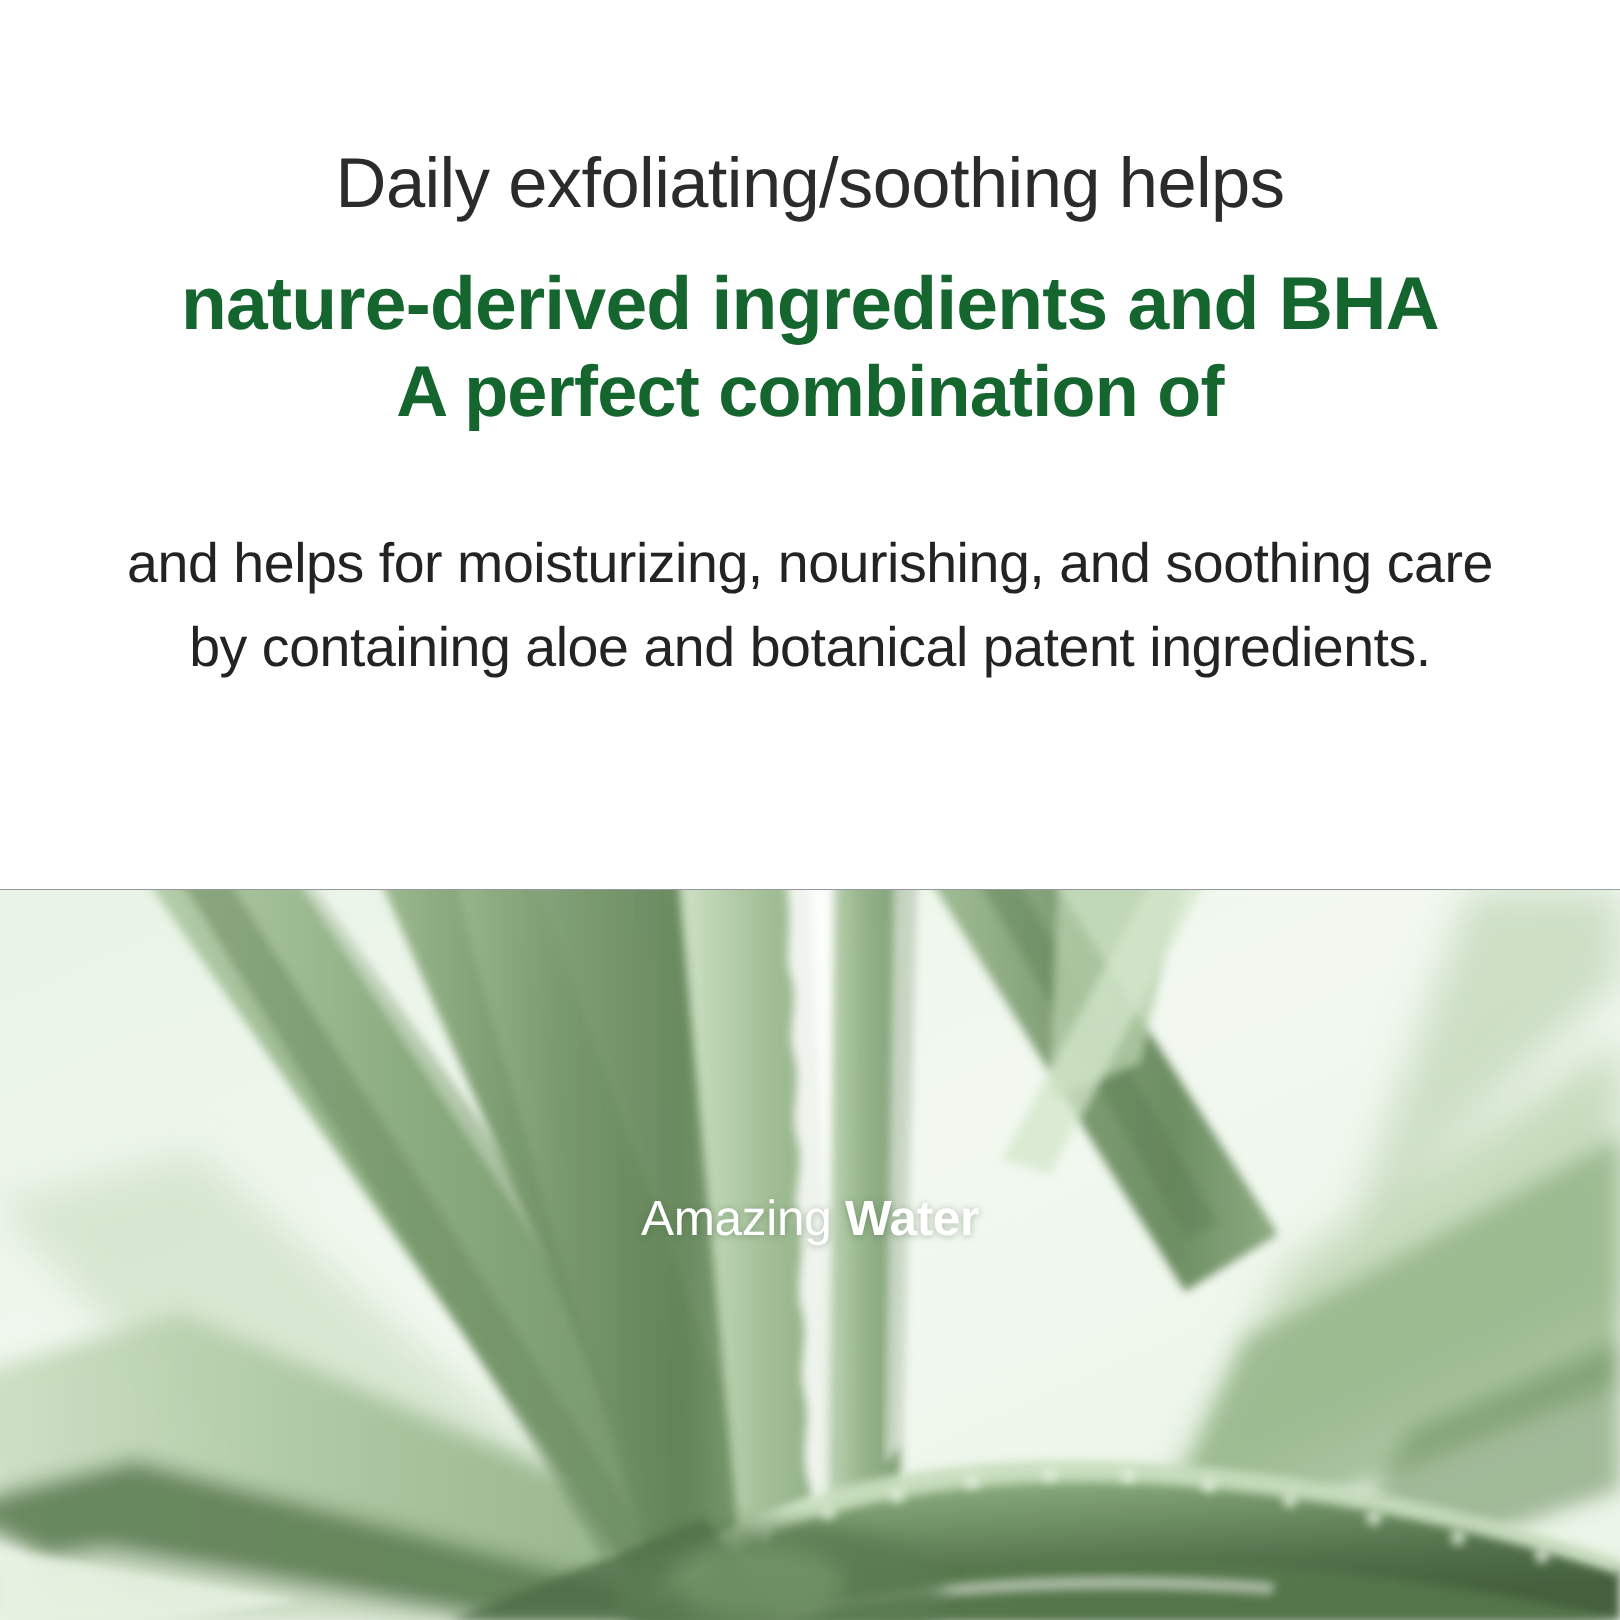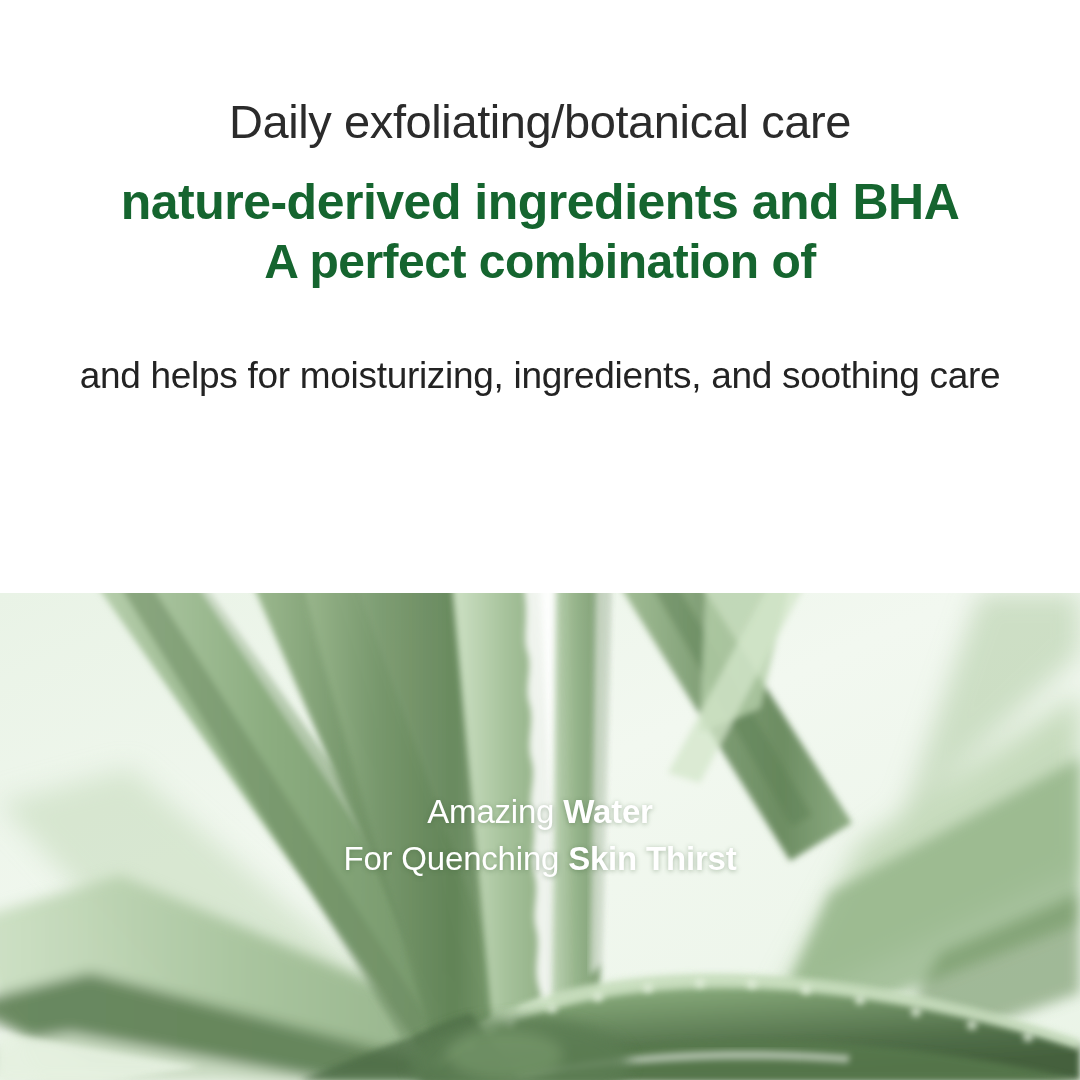--- a/index.html
+++ b/index.html
@@ -121,29 +121,30 @@
     font-weight: 700;
   }
 </style>
 </head>
 <body>
 
 <div id="page">
 
   <div class="text-panel">
 
-    <div class="eyebrow">Daily exfoliating/botanical care</div>
+    <div class="eyebrow">Daily exfoliating/soothing helps</div>
 
     <div class="headline">
       <span class="hl-line l2">nature-derived ingredients and BHA</span>
       <span class="hl-line l1">A perfect combination of</span>
     </div>
 
     <div class="body-copy">
-      <span class="bc-line">and helps for moisturizing, ingredients, and soothing care</span>
+      <span class="bc-line">and helps for moisturizing, nourishing, and soothing care</span>
+      <span class="bc-line">by containing aloe and botanical patent ingredients.</span>
     </div>
   </div>
 
   <div class="photo">
 
     <svg viewBox="0 0 1080 487" preserveAspectRatio="none">
       <defs>
         <linearGradient id="bgGrad" x1="0" y1="0" x2="1" y2="1">
           <stop offset="0%" stop-color="#e9f3e6"></stop>
           <stop offset="45%" stop-color="#f2f8f0"></stop>
@@ -296,17 +297,16 @@
       <g filter="url(#softer)" opacity="0.85">
         <ellipse cx="520" cy="470" rx="110" ry="46" fill="#5c7d52"></ellipse>
         <ellipse cx="505" cy="462" rx="58" ry="24" fill="#7b9c70" opacity="0.75"></ellipse>
       </g>
 
       <path d="M 0 440 L 200 474 L 120 487 L 0 487 Z" fill="#e7f2e2" opacity="0.85" filter="url(#soft)"></path>
     </svg>
 
     <div class="overlay-text">
       <span class="overlay-line"><span>Amazing </span><b>Water</b></span>
-      <span class="overlay-line"><span>For Quenching </span><b>Skin Thirst</b></span>
     </div>
   </div>
 
 </div>
 
 </body></html>

